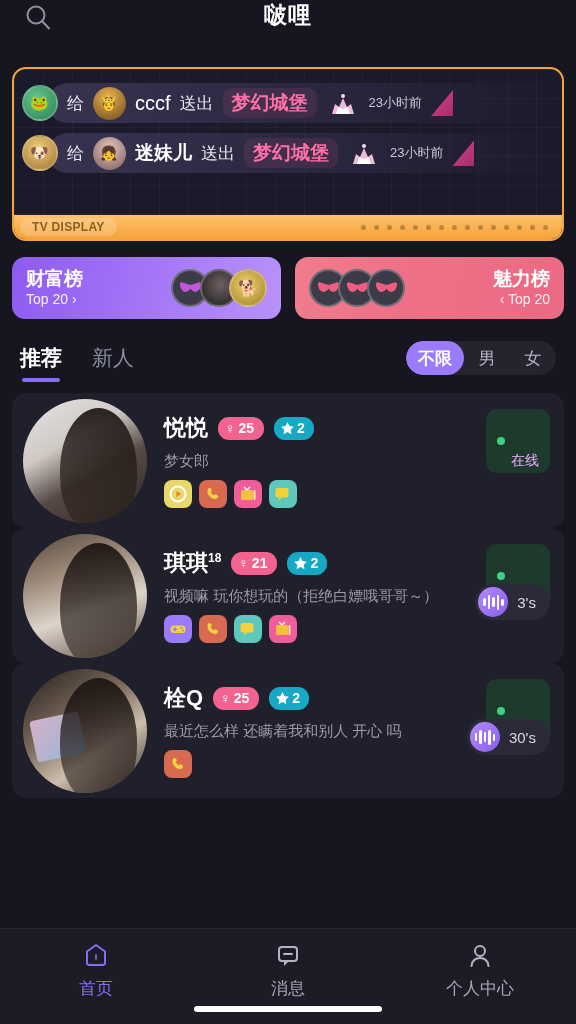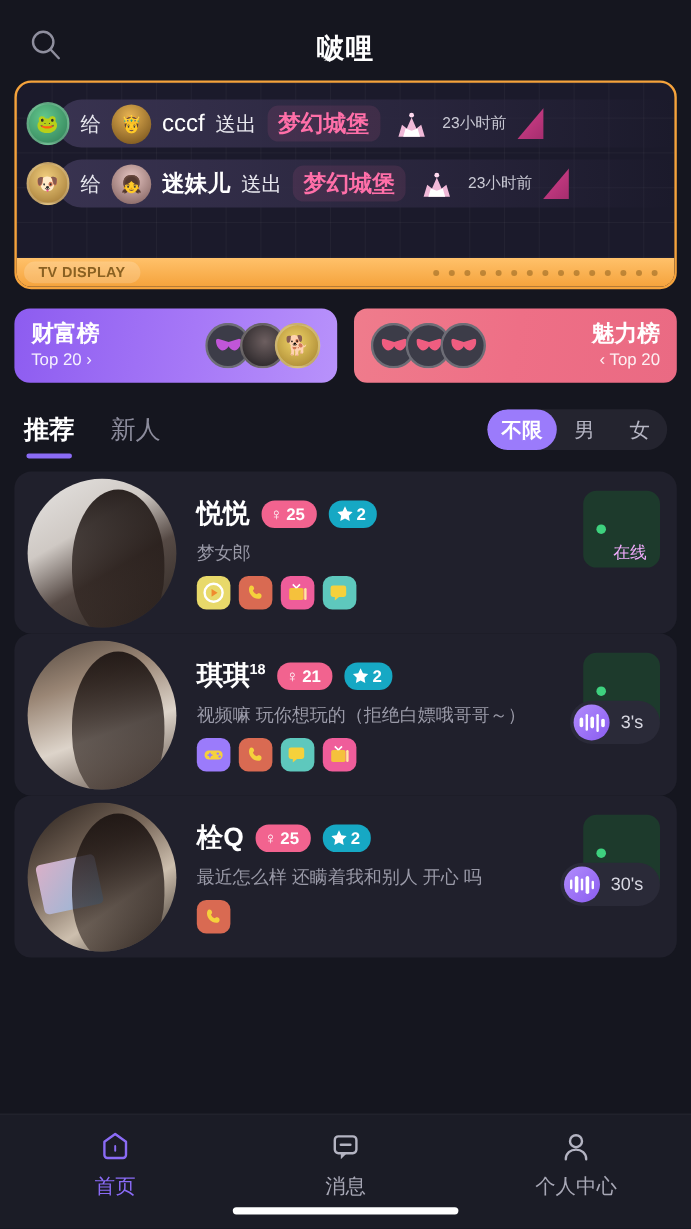--- a/index.html
+++ b/index.html
@@ -31,21 +31,21 @@
     width: 34px; height: 18px; border: 2px solid #fff; border-radius: 5px;
     display: flex; align-items: center; justify-content: center; position: relative;
   }
   .batt span { color: #fff; font-size: 11px; font-weight: bold; }
   .batt::after {
     content: ""; position: absolute; right: -5px; top: 5px;
     width: 3px; height: 7px; background: #fff; border-radius: 0 2px 2px 0;
   }
 
   
-  .header { height: 56px; position: relative; display: flex; align-items: flex-end; }
+  .header { height: 56px; position: relative; display: flex; align-items: flex-start; }
   .search-btn { position: absolute; left: 20px; width: 36px; height: 36px;
                 display: flex; align-items: center; justify-content: center; }
   .app-title {
     width: 100%; text-align: center; color: #fff;
     font-size: 23px; font-weight: bold; letter-spacing: 1px;
   }
 
   
   .tv-banner {
     margin: 11px 12px 0; border: 2px solid #f5a33c; border-radius: 14px;
@@ -106,21 +106,21 @@
   .tv-dots { display: flex; gap: 8px; }
   .tv-dots i { width: 5px; height: 5px; border-radius: 50%; background: rgba(120,80,20,.45); display: block; }
 
   
   .ranks { display: flex; gap: 14px; padding: 16px 12px 0; }
   .rank {
     flex: 1; height: 62px; border-radius: 13px; position: relative;
     display: flex; align-items: center; padding: 0 14px; overflow: hidden;
   }
   .rank-wealth { background: linear-gradient(100deg, #8d5cf0 0%, #a678f7 55%, #b892fb 100%); }
-  .rank-charm  { background: linear-gradient(100deg, #ef7c8c 0%, #ee6f86 50%, #ea6a83 100%); border-radius: 11px; }
+  .rank-charm  { background: linear-gradient(100deg, #ef7c8c 0%, #ee6f86 50%, #ea6a83 100%); }
   .rank-txt { display: flex; flex-direction: column; }
   .rank-txt.right { margin-left: auto; align-items: flex-end; }
   .rank-title { color: #fff; font-size: 19px; font-weight: bold; line-height: 1.15; }
   .rank-sub { color: rgba(255,255,255,.9); font-size: 14px; line-height: 1.3; }
   .rank-avs { display: flex; margin-left: auto; }
   .rank-avs.left { margin-left: 0; margin-right: auto; }
   .rank-av {
     width: 38px; height: 38px; border-radius: 50%; margin-left: -9px;
     display: flex; align-items: center; justify-content: center;
     background: #3c3c48; border: 2px solid rgba(255,255,255,.25);

